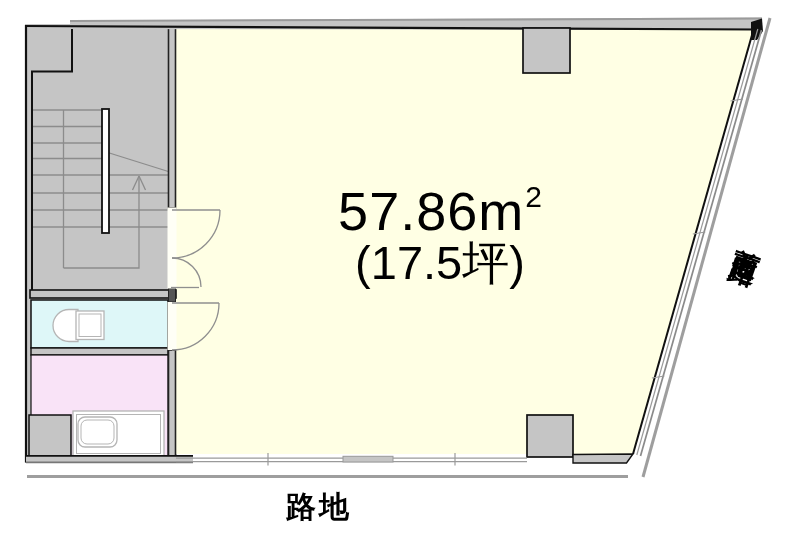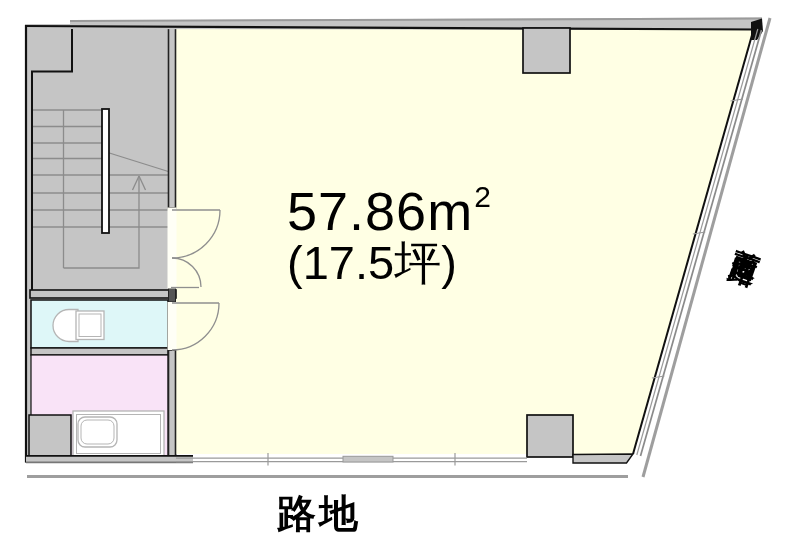--- a/index.html
+++ b/index.html
@@ -2,26 +2,26 @@
 <html><head>
 <meta charset="utf-8">
 <style>
   html,body{margin:0;padding:0;background:#fff;}
   #stage{
     position:relative;width:800px;height:545px;background:#ffffff;overflow:hidden;
     font-family:"Liberation Sans", sans-serif;
   }
   #stage svg{position:absolute;left:0;top:0;}
   .txt{position:absolute;color:#000;white-space:nowrap;}
-  .area-label{left:287px;top:183px;width:306px;line-height:1.04;}
+  .area-label{left:287px;top:183px;width:306px;text-align:center;line-height:1.04;}
   .area-line1{font-size:54px;letter-spacing:1px;}
   .area-line1 sup{font-size:30px;position:relative;top:-4px;left:1px;}
   .area-line2{font-size:47px;letter-spacing:0;}
   .copyright{left:412px;top:422px;font-size:21px;font-style:italic;letter-spacing:0;}
-  .alley{left:277px;top:487px;font-size:39px;font-weight:bold;letter-spacing:3px;}
+  .alley{left:286px;top:487px;font-size:30px;font-weight:bold;letter-spacing:3px;}
   .front-road{
     left:739px;top:231px;font-size:27px;font-weight:bold;
     writing-mode:vertical-rl;text-orientation:upright;letter-spacing:3px;
     transform:rotate(19deg);transform-origin:50% 0;
   }
   .thin{stroke:#9A9A9A;stroke-width:1.2;fill:none;}
   .mid{stroke:#8F8F8F;stroke-width:1.3;fill:none;}
   .fix{stroke:#B5B5B5;stroke-width:1.3;fill:#ffffff;}
   .fixn{stroke:#B5B5B5;stroke-width:1;fill:none;}
 </style>

